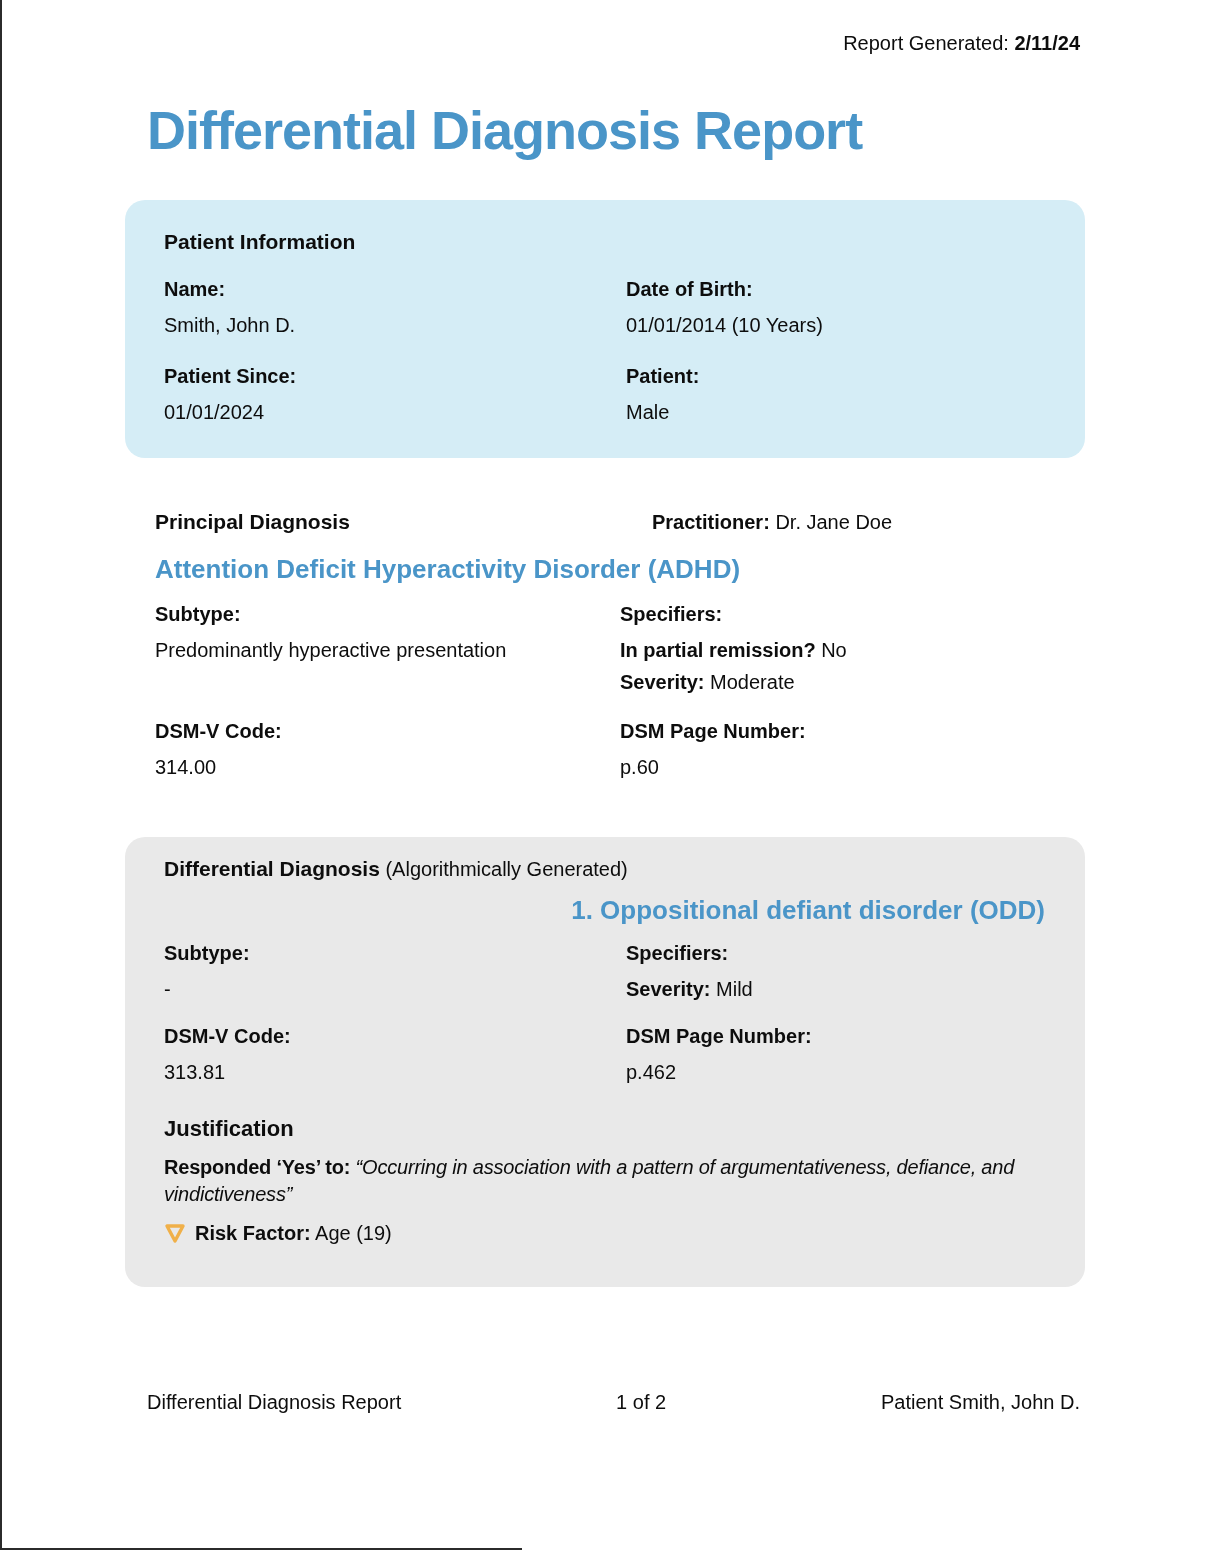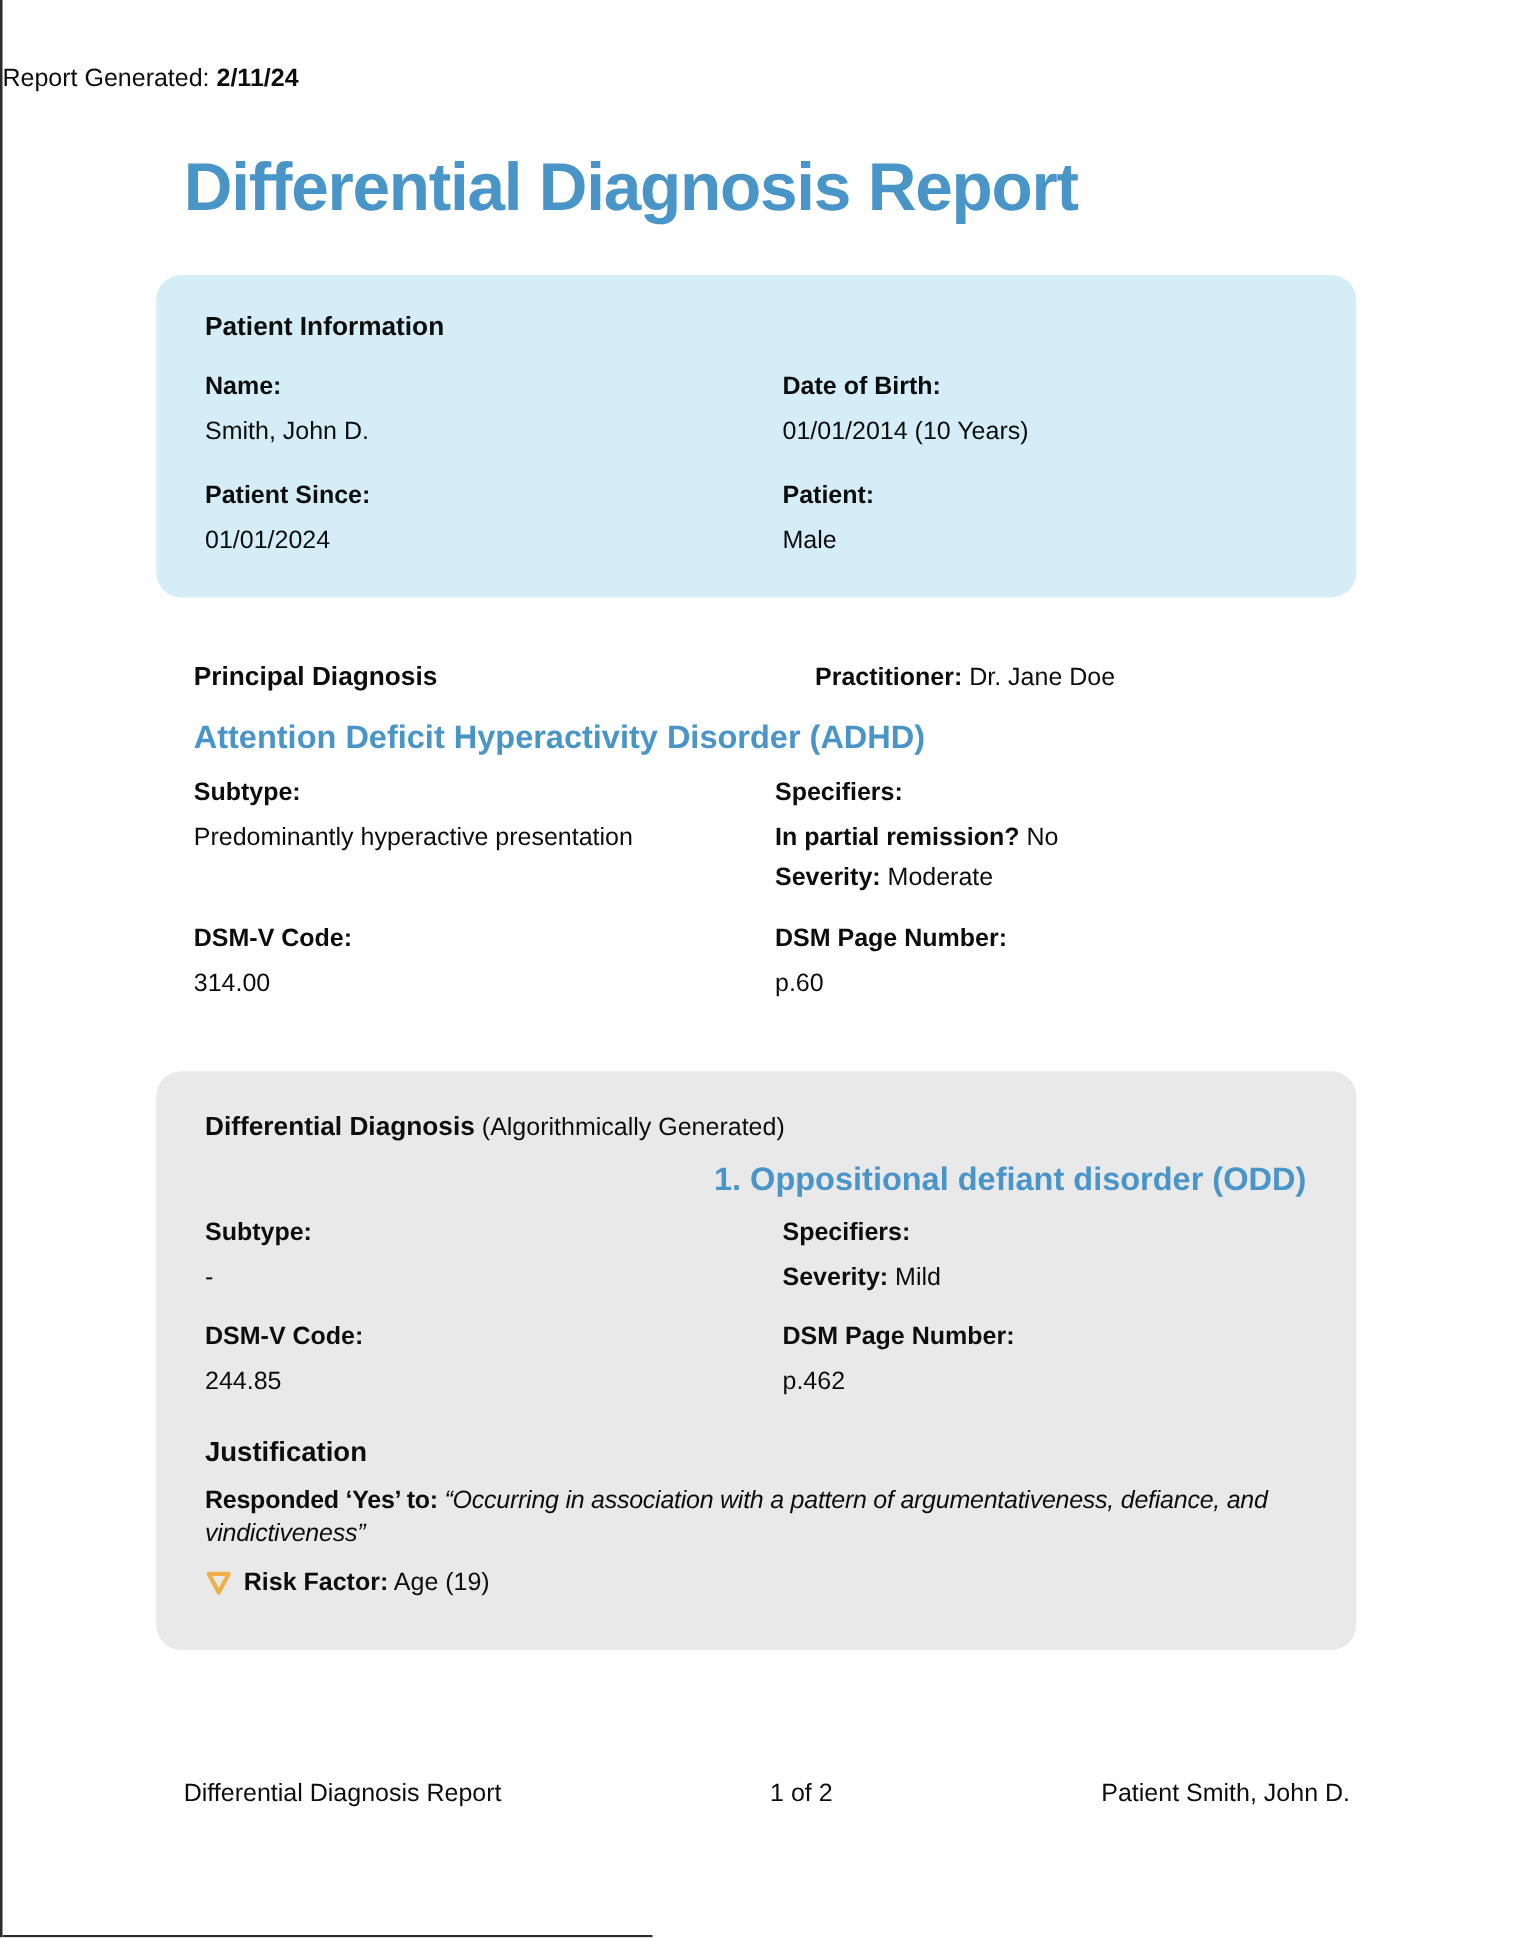--- a/index.html
+++ b/index.html
@@ -21,22 +21,22 @@
     position:relative;
     width:1222px;height:1550px;
     border-left:2px solid var(--edge);
     overflow:hidden;
   }
   .page::after{
     content:"";position:absolute;left:0;bottom:0;
     width:520px;height:2px;background:var(--edge);
   }
   .report-generated{
-    padding-top:52px;padding-right:142px;
-    text-align:left;font-size:20px;
+    padding-top:32px;padding-right:142px;
+    text-align:right;font-size:20px;
   }
   .report-generated .date{font-weight:bold;}
   .page-title{
     margin:46px 142px 0 145px;
     font-size:54px;font-weight:bold;letter-spacing:-1px;
     color:var(--accent-blue);
     line-height:1.1;
   }
   
   .card{
@@ -67,21 +67,21 @@
     margin-top:20px;
     font-size:26px;font-weight:bold;color:var(--accent-blue);
   }
   .principal-section .fields{margin-top:18px;grid-template-columns:465px 1fr;row-gap:26px;}
   .value-line + .value-line{margin-top:9px;}
   .field-value.multi{margin-top:13px;}
   
   .diff-card{
     margin-top:58px;
     background:var(--diff-box-bg);
-    padding:33px 40px 42px 39px;
+    padding:20px 40px 42px 39px;
   }
   .diff-head{font-size:20px;}
   .diff-head .bold{font-weight:bold;font-size:21px;}
   .diff-card .diagnosis-title{margin-top:14px;text-align:right;}
   .diff-card .fields{margin-top:16px;grid-template-columns:462px 1fr;row-gap:24px;}
   .justification-heading{margin-top:32px;font-size:22px;font-weight:bold;}
   .responded{
     margin-top:12px;font-size:20px;line-height:1.35;
     letter-spacing:-0.2px;max-width:900px;
   }
@@ -184,21 +184,21 @@
       </div>
       <div class="field">
         <div class="field-label">Specifiers:</div>
         <div class="field-value">
           <span class="inline-label">Severity:</span>
           <span>Mild</span>
         </div>
       </div>
       <div class="field">
         <div class="field-label">DSM-V Code:</div>
-        <div class="field-value">244.85</div>
+        <div class="field-value">313.81</div>
       </div>
       <div class="field">
         <div class="field-label">DSM Page Number:</div>
         <div class="field-value">p.462</div>
       </div>
     </div>
     <h5 class="justification-heading">Justification</h5>
     <p class="responded">
       <span class="inline-label">Responded ‘Yes’ to:</span>
       <span class="quote">“Occurring in association with a pattern of argumentativeness, defiance, and vindictiveness”</span>

